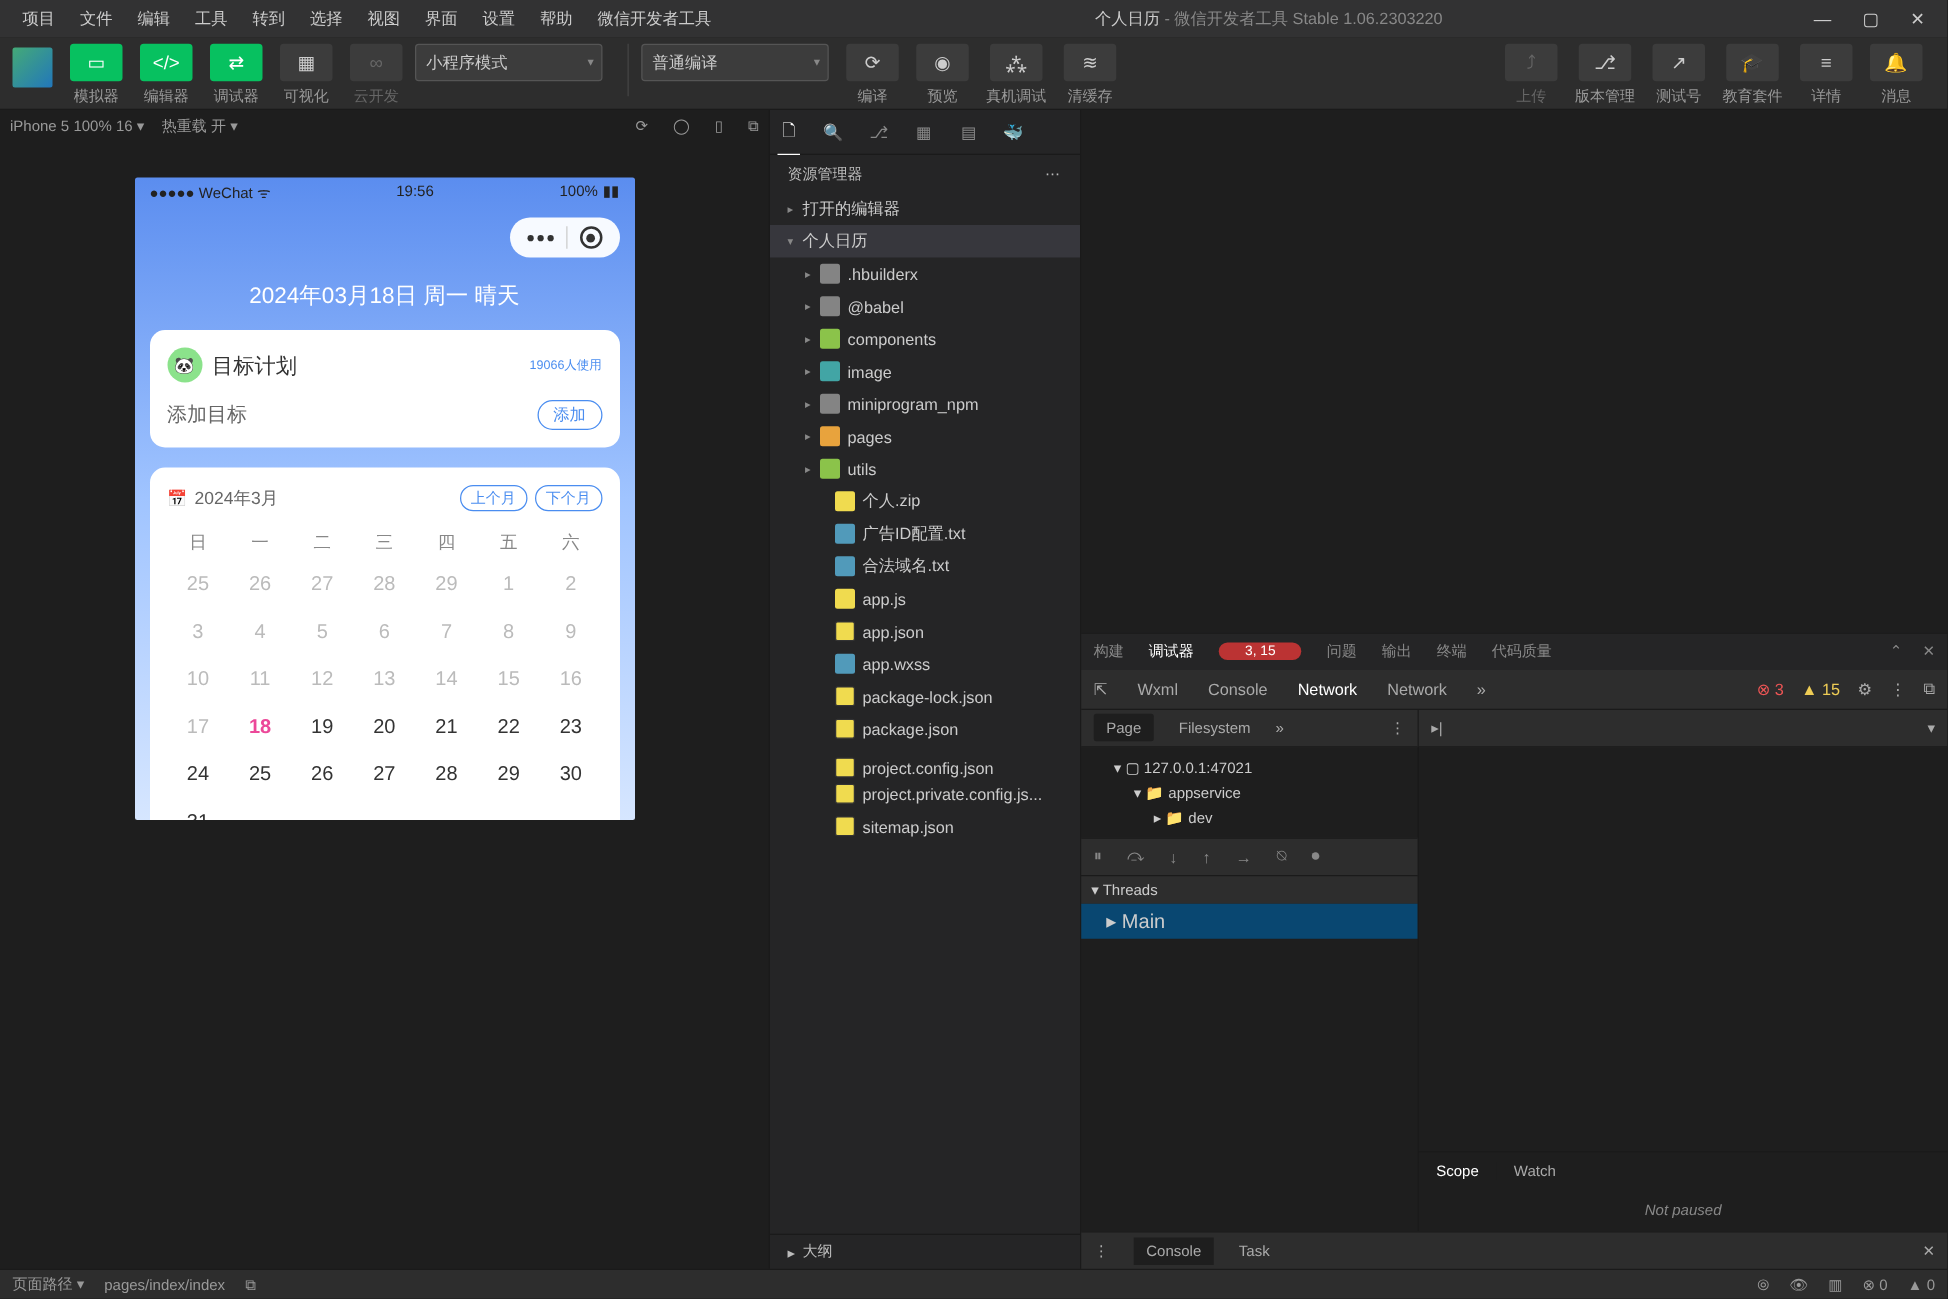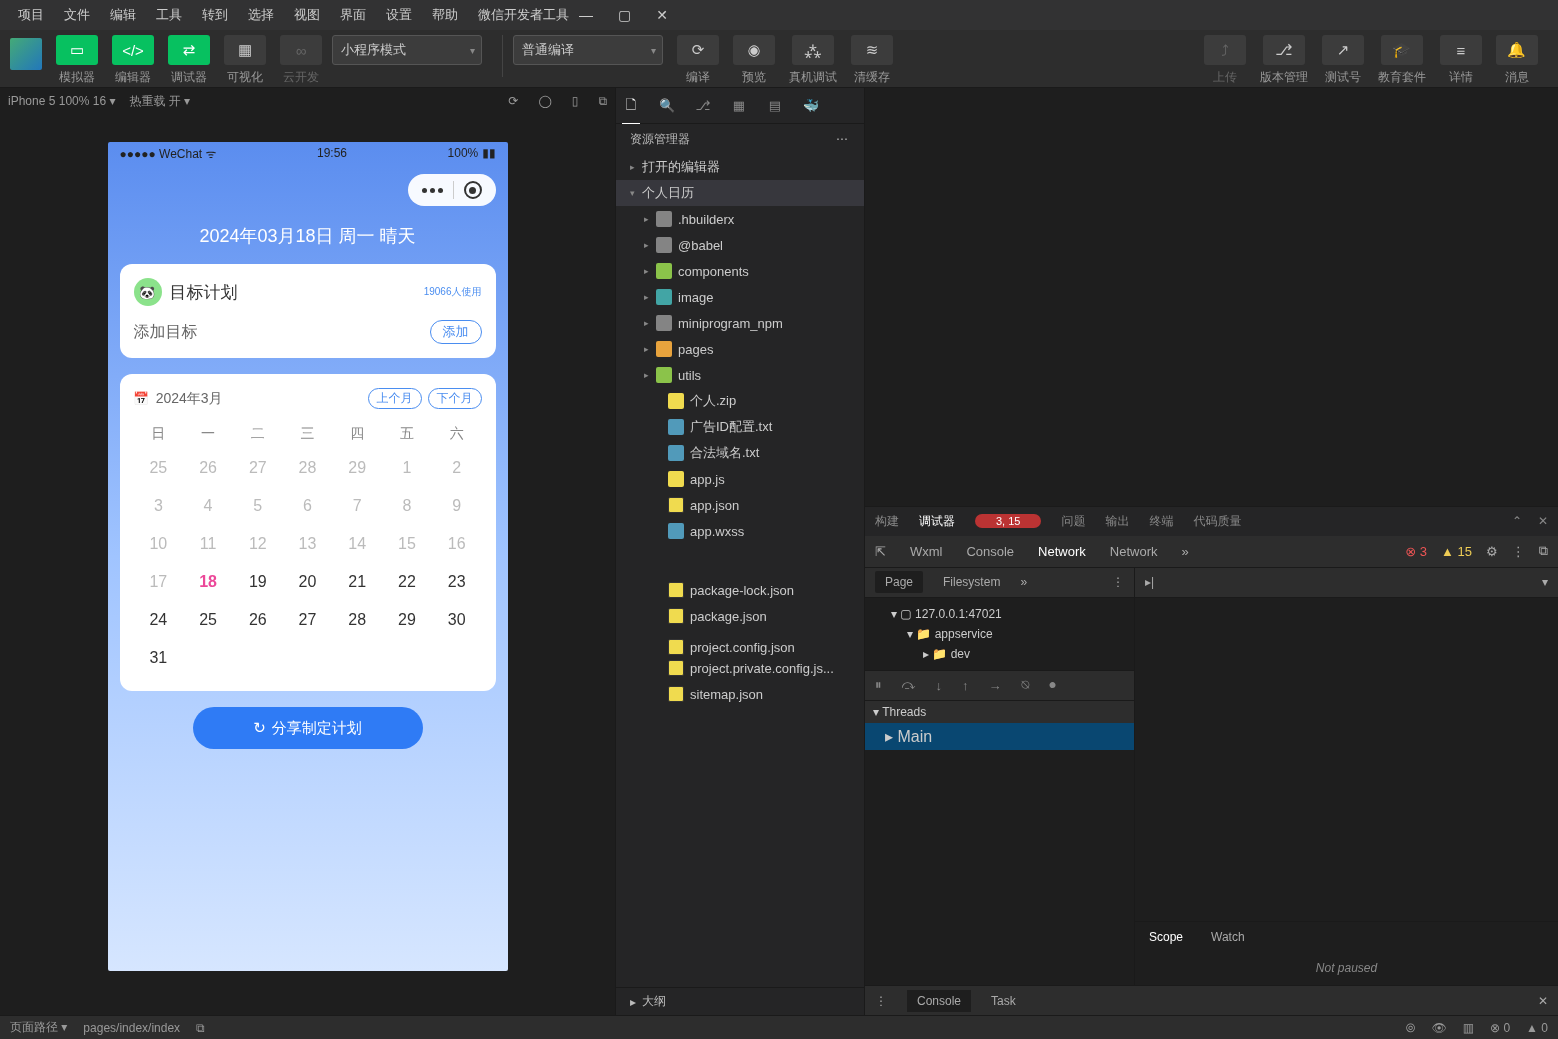--- a/index.html
+++ b/index.html
@@ -18,21 +18,21 @@
 .tool-btn .lbl{font-size:12px;color:#999;margin-top:4px}
 .tool-sep{width:1px;height:42px;background:#444;margin:0 10px}
 .combo{height:30px;background:#3c3c3c;border:1px solid #555;border-radius:3px;padding:0 20px 0 8px;color:#ccc;font-size:13px;display:flex;align-items:center;min-width:150px;margin-right:10px;position:relative}
 .combo::after{content:"▾";position:absolute;right:6px;color:#888;font-size:10px}
 .spacer{flex:1}
 .main{display:flex;height:calc(100% - 30px - 58px - 24px)}
 .sim-panel{width:615px;background:#1e1e1e;display:flex;flex-direction:column}
 .sim-bar{height:26px;display:flex;align-items:center;padding:0 8px;color:#999;font-size:12px;gap:14px}
 .sim-bar .r{margin-left:auto;display:flex;gap:20px}
 .sim-area{flex:1;display:flex;align-items:flex-start;justify-content:center;padding-top:28px}
-.phone{width:400px;height:829px;background:linear-gradient(180deg,#5b8def 0%,#a0c4ff 50%,#d6e6ff 100%);border-radius:2px;overflow:hidden;position:relative;color:#333}
+.phone{width:400px;height:514px;background:linear-gradient(180deg,#5b8def 0%,#a0c4ff 50%,#d6e6ff 100%);border-radius:2px;overflow:hidden;position:relative;color:#333}
 .statusbar{height:22px;display:flex;align-items:center;padding:0 12px;color:#222;font-size:12px;font-weight:500}
 .statusbar .sc{flex:1;text-align:center}
 .capsule{position:absolute;top:32px;right:12px;width:88px;height:32px;background:rgba(255,255,255,0.95);border-radius:20px;display:flex;align-items:center;justify-content:center;gap:10px}
 .capsule .dots{display:flex;gap:3px}
 .capsule .dots span{width:5px;height:5px;background:#333;border-radius:50%}
 .capsule .ring{width:18px;height:18px;border:2px solid #333;border-radius:50%;display:flex;align-items:center;justify-content:center}
 .capsule .ring::after{content:"";width:7px;height:7px;background:#333;border-radius:50%}
 .date-title{text-align:center;color:#fff;font-size:18px;margin-top:60px}
 .card{background:#fff;margin:16px 12px;border-radius:12px;padding:14px}
 .card-h{display:flex;align-items:center}
@@ -108,20 +108,23 @@
   <span class="menu-item">文件</span>
   <span class="menu-item">编辑</span>
   <span class="menu-item">工具</span>
   <span class="menu-item">转到</span>
   <span class="menu-item">选择</span>
   <span class="menu-item">视图</span>
   <span class="menu-item">界面</span>
   <span class="menu-item">设置</span>
   <span class="menu-item">帮助</span>
   <span class="menu-item">微信开发者工具</span>
+  <div class="title">
+    <span class="proj">个人日历</span> - <span>微信开发者工具 Stable 1.06.2303220</span>
+  </div>
   <div class="win-ctrl">
     <span>—</span>
     <span>▢</span>
     <span>✕</span>
   </div>
 </div>
 
 <div class="toolbar">
   <div class="avatar"></div>
   <div class="tool-btn g">
@@ -376,21 +379,21 @@
           <div class="tree-row" style="padding-left: 40px;">
             <span class="chev"></span>
             <span class="fi json"></span>
             <span>app.json</span>
           </div>
           <div class="tree-row" style="padding-left: 40px;">
             <span class="chev"></span>
             <span class="fi css"></span>
             <span>app.wxss</span>
           </div>
-          <div class="tree-row" style="padding-left: 40px; margin-top: 33px;">
+          <div class="tree-row" style="padding-left: 40px;">
             <span class="chev"></span>
             <span class="fi json"></span>
             <span>package-lock.json</span>
           </div>
           <div class="tree-row" style="padding-left: 40px;">
             <span class="chev"></span>
             <span class="fi json"></span>
             <span>package.json</span>
           </div>
           <div class="tree-row" style="padding-left: 40px; align-items: flex-end;">

